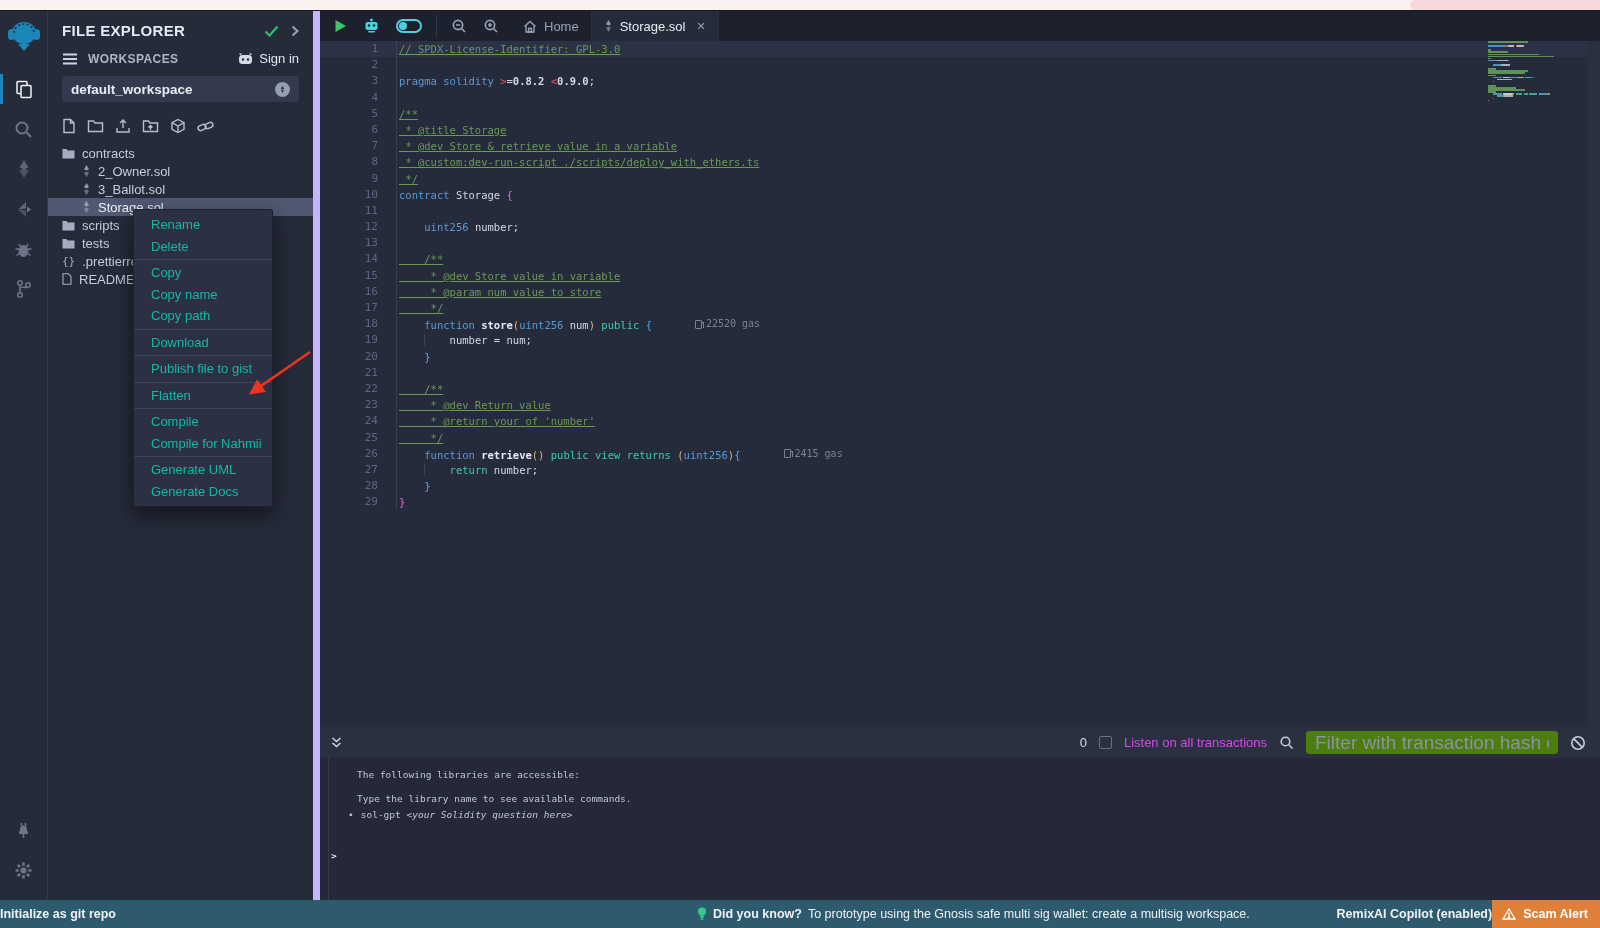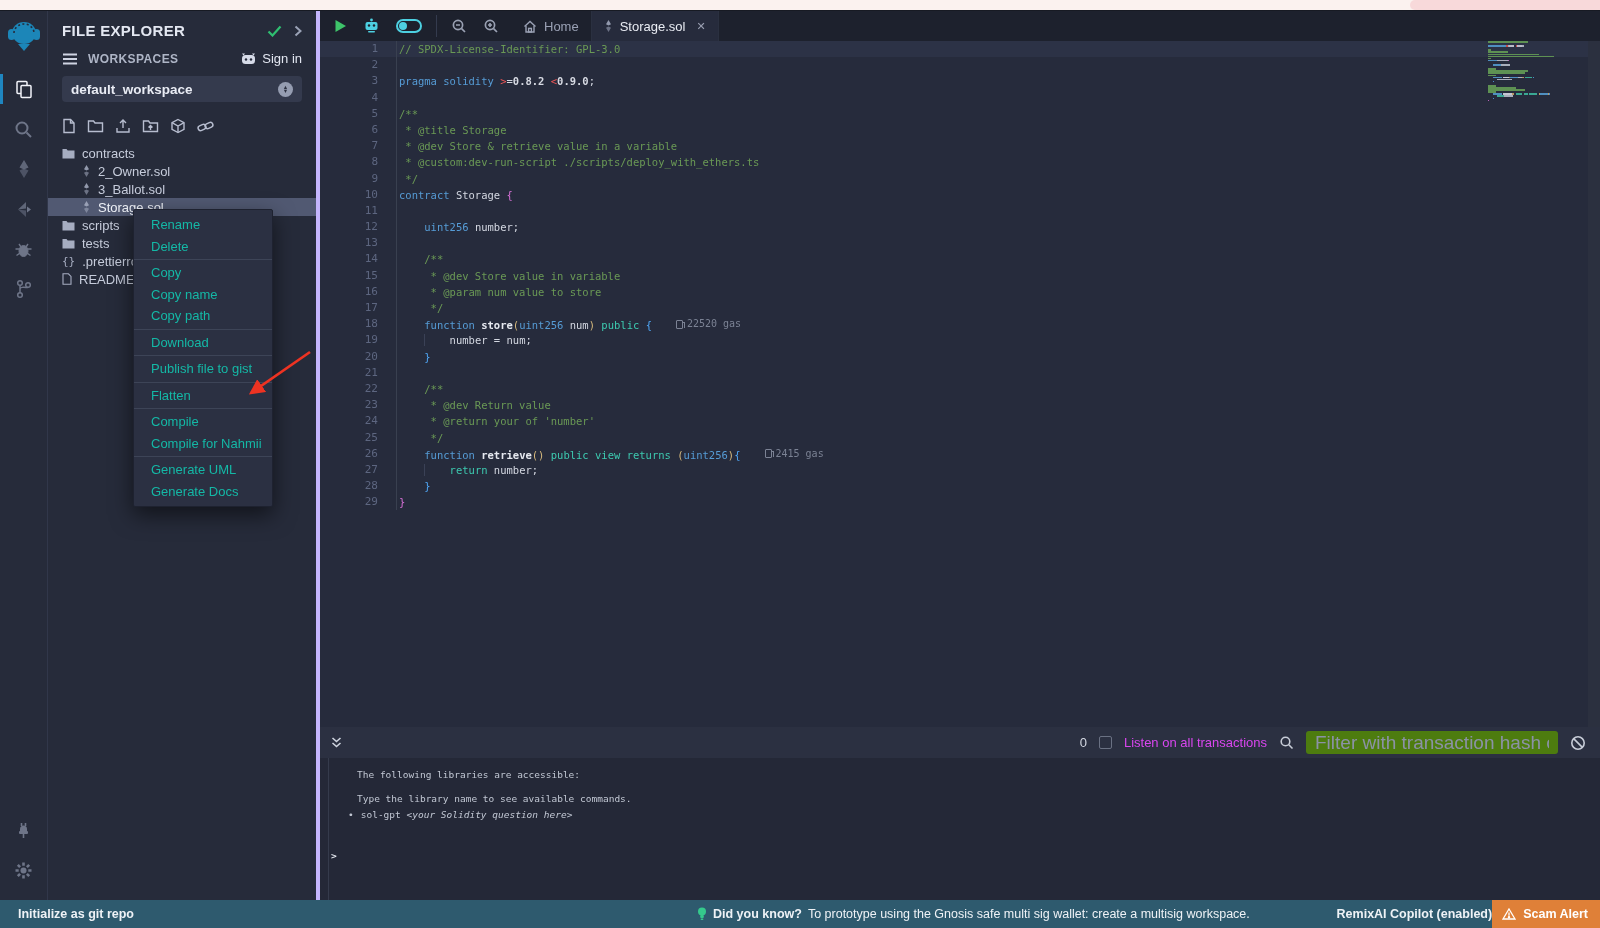--- a/index.html
+++ b/index.html
@@ -17,21 +17,21 @@
   
   .activity-bar{width:48px;height:100%;background:var(--bg-panel,#262b3a);border-right:1px solid #31374a;
     display:flex;flex-direction:column;align-items:center;padding:8px 0 10px 0;gap:0;flex:none;}
   .ab-logo{width:36px;height:34px;margin-bottom:16px;}
   .ab-item{position:relative;width:48px;height:40px;display:flex;align-items:center;justify-content:center;color:#6e7588;}
   .ab-item.active{color:#f2f4fa;}
   .ab-item.active::before{content:"";position:absolute;left:0;top:5px;bottom:5px;width:3px;background:#1f86c0;}
   .ab-spacer{margin-top:auto;}
   .ab-item svg{display:block;}
   
-  .side-panel{width:272px;height:100%;background:var(--bg-panel,#262b3a);border-right:4px solid #c4b5fd;flex:none;position:relative;}
+  .side-panel{width:272px;height:100%;background:var(--bg-panel,#262b3a);border-right:7px solid #c4b5fd;flex:none;position:relative;}
   .panel-header{display:flex;align-items:center;padding:11px 14px 4px 14px;}
   .panel-title{font-size:15px;font-weight:bold;color:#e3e7f1;letter-spacing:.3px;}
   .hdr-icons{margin-left:auto;display:flex;align-items:center;gap:12px;}
   .ws-row{display:flex;align-items:center;padding:8px 14px 2px 14px;gap:10px;}
   .ws-label{font-size:12px;font-weight:bold;color:#aeb5c6;letter-spacing:.4px;}
   .signin{margin-left:auto;display:flex;align-items:center;gap:6px;font-size:13px;color:#e2e6f0;cursor:pointer;}
   .ws-select{margin:8px 14px 4px 14px;height:26px;background:#343a4d;border-radius:4px;display:flex;align-items:center;
     padding:0 9px;font-size:13.5px;font-weight:bold;color:#e9ecf4;}
   .stepper{margin-left:auto;width:15px;height:15px;border-radius:50%;background:#959db1;color:#2c3040;
     display:flex;flex-direction:column;align-items:center;justify-content:center;font-size:5.5px;line-height:4.5px;}
@@ -61,25 +61,25 @@
   .tab.active{background:var(--bg-editor,#262b3c);color:#e9ecf3;border-left:1px solid #2a3040;border-right:1px solid #2a3040;}
   .toggle{width:26px;height:14px;border:2px solid #4dd0e1;border-radius:8px;display:flex;align-items:center;padding:0 1px;}
   .toggle .knob{width:8px;height:8px;border-radius:50%;background:#4dd0e1;}
   
   .editor{flex:1;position:relative;background:var(--bg-editor,#262b3c);overflow:hidden;min-height:0;}
   .code-area{position:absolute;top:0;left:0;right:12px;font-family:"DejaVu Sans Mono",monospace;font-size:10.5px;}
   .cl{display:flex;height:16.2px;line-height:16.2px;align-items:stretch;}
   .cl.hl{background:#2c3246;}
   .ln{width:58px;text-align:right;color:#5d6680;font-size:11px;flex:none;}
   .lc{margin-left:18px;border-left:1px solid #394050;padding-left:2px;white-space:pre;color:#d4d8e2;}
-  .tk-comment{color:#6a9955;} .tk-kw{color:#569cd6;} .tk-kw2{color:#3dc9b0;}
+  .tk-comment{color:#6a9955;text-decoration:underline;} .tk-kw{color:#569cd6;} .tk-kw2{color:#3dc9b0;}
   .tk-paren{color:#d7ba7d;} .tk-brace1{color:#d670d6;} .tk-brace2{color:#4fa6f5;}
   .tk-red{color:#f25757;} .tk-num{color:#d7dae3;font-weight:bold;} .tk-fn{color:#e6e9f0;font-weight:bold;}
   .tk-guide{box-shadow:inset 1px 0 0 #3a4156;}
-  .gas{color:#7b8294;font-size:10px;margin-left:24px;display:inline-flex;align-items:center;gap:4px;}
+  .gas{color:#7b8294;font-size:10px;margin-left:43px;display:inline-flex;align-items:center;gap:4px;}
   .gas-pump{display:inline-block;width:7px;height:9px;border:1px solid #7b8294;border-radius:1px;position:relative;}
   .gas-pump::after{content:"";position:absolute;right:-3px;top:1px;width:2px;height:5px;border-right:1px solid #7b8294;border-top:1px solid #7b8294;}
   .minimap{position:absolute;top:0;right:12px;width:100px;height:100%;overflow:hidden;}
   .mm-line{height:2.1px;white-space:nowrap;font-size:0;}
   .mm-tok{display:inline-block;height:1.6px;vertical-align:top;}
   .scrollbar{position:absolute;top:0;right:0;width:12px;height:100%;background:#2b303f;}
   
   .terminal-bar{height:31px;background:#2b3041;display:flex;align-items:center;flex:none;padding:0 14px 0 10px;gap:12px;color:#c8cdd8;}
   .t-collapse{display:flex;color:#cfd4df;cursor:pointer;}
   .t-right{margin-left:auto;display:flex;align-items:center;gap:12px;}
@@ -95,21 +95,21 @@
   .t-line{white-space:pre;height:16px;line-height:16px;padding-left:37px;}
   .t-line.bullet{padding-left:28px;}
   .t-line .dot{margin-right:7px;}
   .t-line .lib{text-decoration:underline;cursor:pointer;}
   .t-line.hint{margin-top:8px;}
   .t-line.prompt{margin-top:25px;padding-left:11px;font-weight:bold;color:#e6e9f0;}
   .it{font-style:italic;}
   
   .status-bar{position:absolute;left:0;bottom:0;width:1600px;height:28px;background:var(--statusbar,#2e5a6e);
     display:flex;align-items:center;z-index:20;font-size:12.5px;color:#eef2f6;}
-  .sb-left{padding-left:18px;font-weight:bold;cursor:pointer;}
+  .sb-left{font-weight:bold;cursor:pointer;}
   .sb-tip{position:absolute;left:697px;display:flex;align-items:center;gap:6px;}
   .sb-tip b{font-weight:bold;}
   .sb-right{margin-left:auto;font-weight:bold;}
   .scam{height:28px;background:var(--scam,#df8038);display:flex;align-items:center;gap:7px;
     padding:0 12px 0 10px;font-weight:bold;color:#fff;cursor:pointer;flex:none;}
   svg{display:block;}
 </style>
 </head>
 <body>
 

